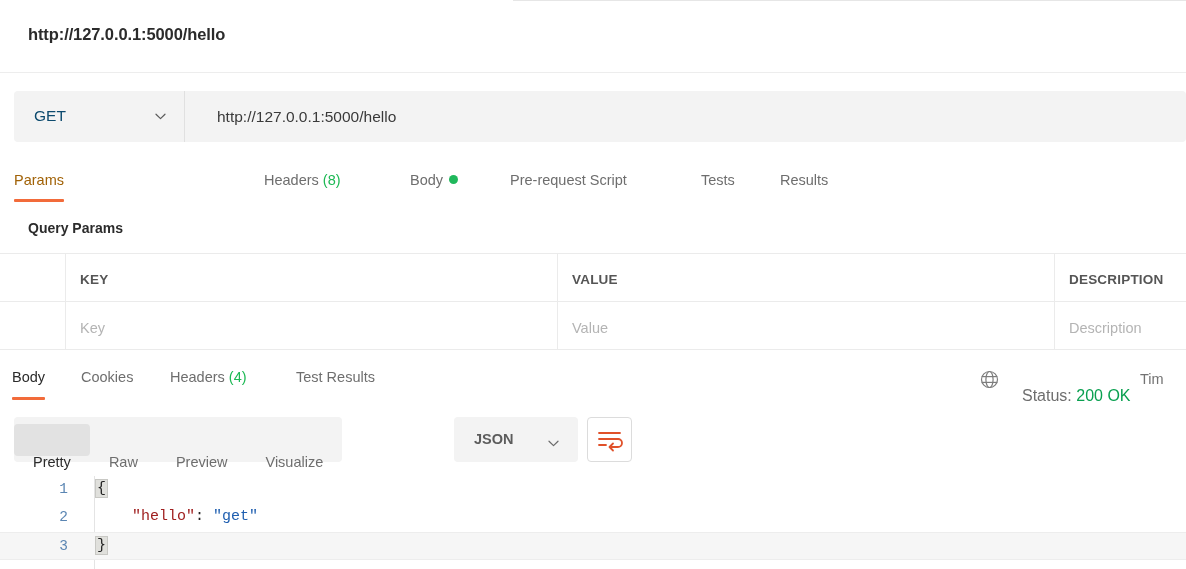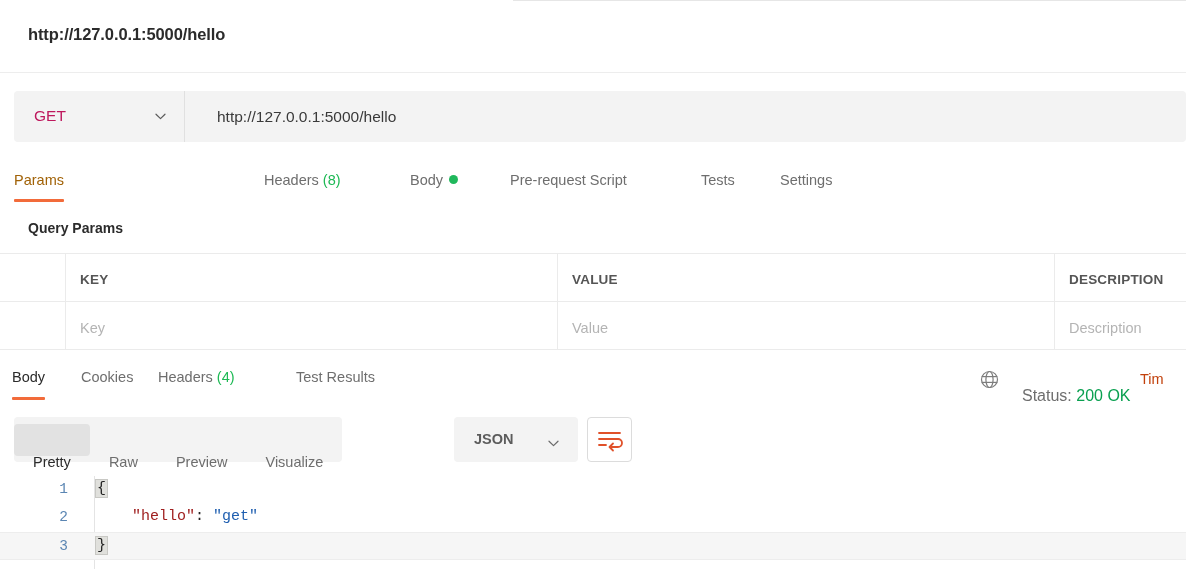--- a/index.html
+++ b/index.html
@@ -77,21 +77,21 @@
     height: 51px;
     border-right: 1px solid #e0e0e0;
     box-sizing: border-box;
     cursor: pointer;
   }
   .method-label {
     position: absolute;
     left: 20px;
     top: 16px;
     font-size: 15.5px;
-    color: #be185d;
+    color: #0c4a6e;
     font-weight: normal;
   }
   .chev {
     position: absolute;
     right: 18px;
     top: 20px;
     width: 11px;
     height: 11px;
   }
   .chev svg { display: block; }
@@ -267,21 +267,21 @@
     font-size: 16px;
     color: #6e6e6e;
     cursor: pointer;
   }
   .status-text .code { color: #0aa050; }
   .time-text {
     position: absolute;
     left: 160px;
     top: 13px;
     font-size: 14.5px;
-    color: #c2410c;
+    color: #737373;
   }
 
   
   .view-toolbar {
     position: absolute;
     left: 14px;
     top: 417px;
     height: 45px;
   }
   .seg {
@@ -436,21 +436,21 @@
     <div class="rtab" style="left:410px;">
       <span class="lbl"><span>Body</span><span class="green-dot"></span></span>
     </div>
     <div class="rtab" style="left:510px;">
       <span class="lbl">Pre-request Script</span>
     </div>
     <div class="rtab" style="left:701px;">
       <span class="lbl">Tests</span>
     </div>
     <div class="rtab" style="left:780px;">
-      <span class="lbl">Settings</span>
+      <span class="lbl">Results</span>
     </div>
   </div>
 
   <div class="qp-heading">Query Params</div>
 
   <div class="ptable">
     <div class="row head">
       <div class="cell c0"></div>
       <div class="cell c1">
           <span class="txt">KEY</span>
@@ -477,21 +477,21 @@
   </div>
 
   <div class="resp-tabs">
     <div class="stab active" style="left:12px;">
       <span class="lbl">Body</span>
       <span class="underline"></span>
     </div>
     <div class="stab" style="left:81px;">
       <span class="lbl">Cookies</span>
     </div>
-    <div class="stab" style="left:158px;text-align:center;">
+    <div class="stab" style="left:170px;text-align:center;">
       <span class="lbl"><span>Headers</span> <span class="count">(4)</span></span>
     </div>
     <div class="stab" style="left:296px;">
       <span class="lbl">Test Results</span>
     </div>
 
     <div class="status-wrap" style="width:206px;">
       <span class="globe">
         <svg width="19" height="19" viewBox="0 0 19 19">
           <circle cx="9.5" cy="9.5" r="8" fill="none" stroke="#7d7d7d" stroke-width="1.2"></circle>

